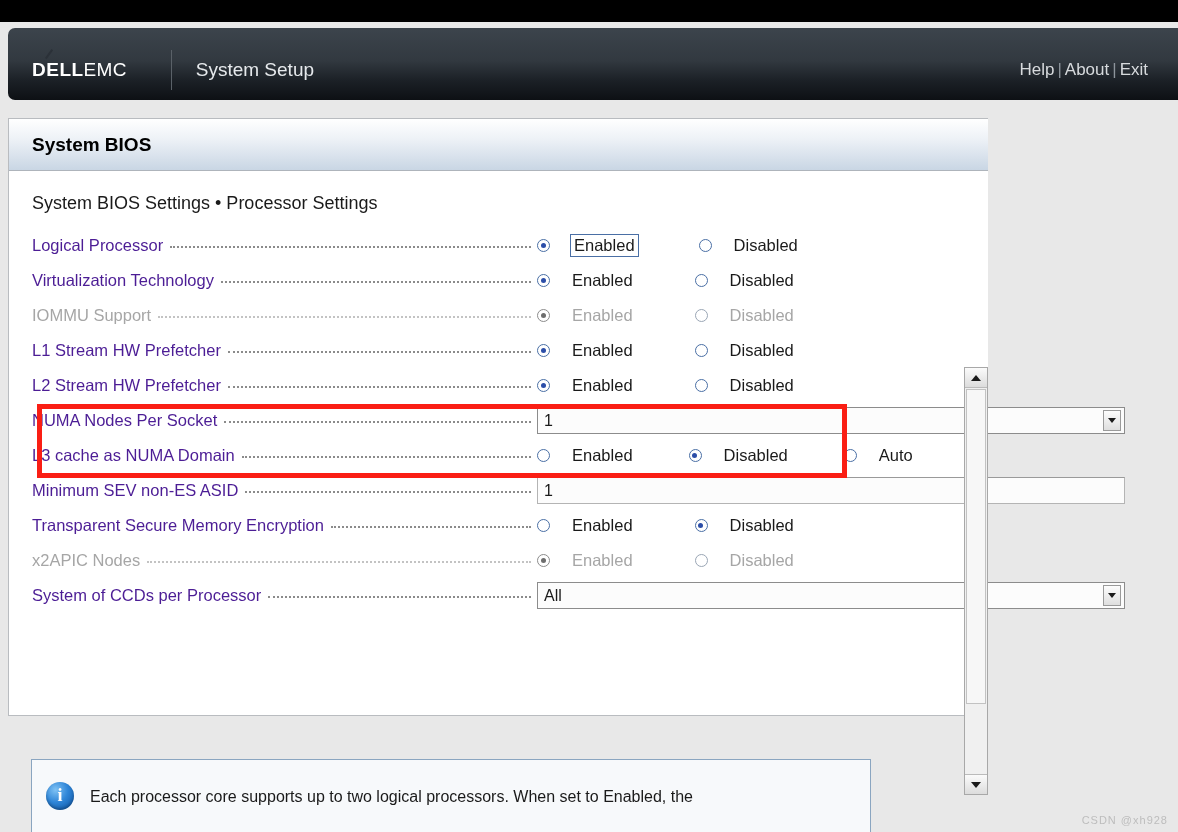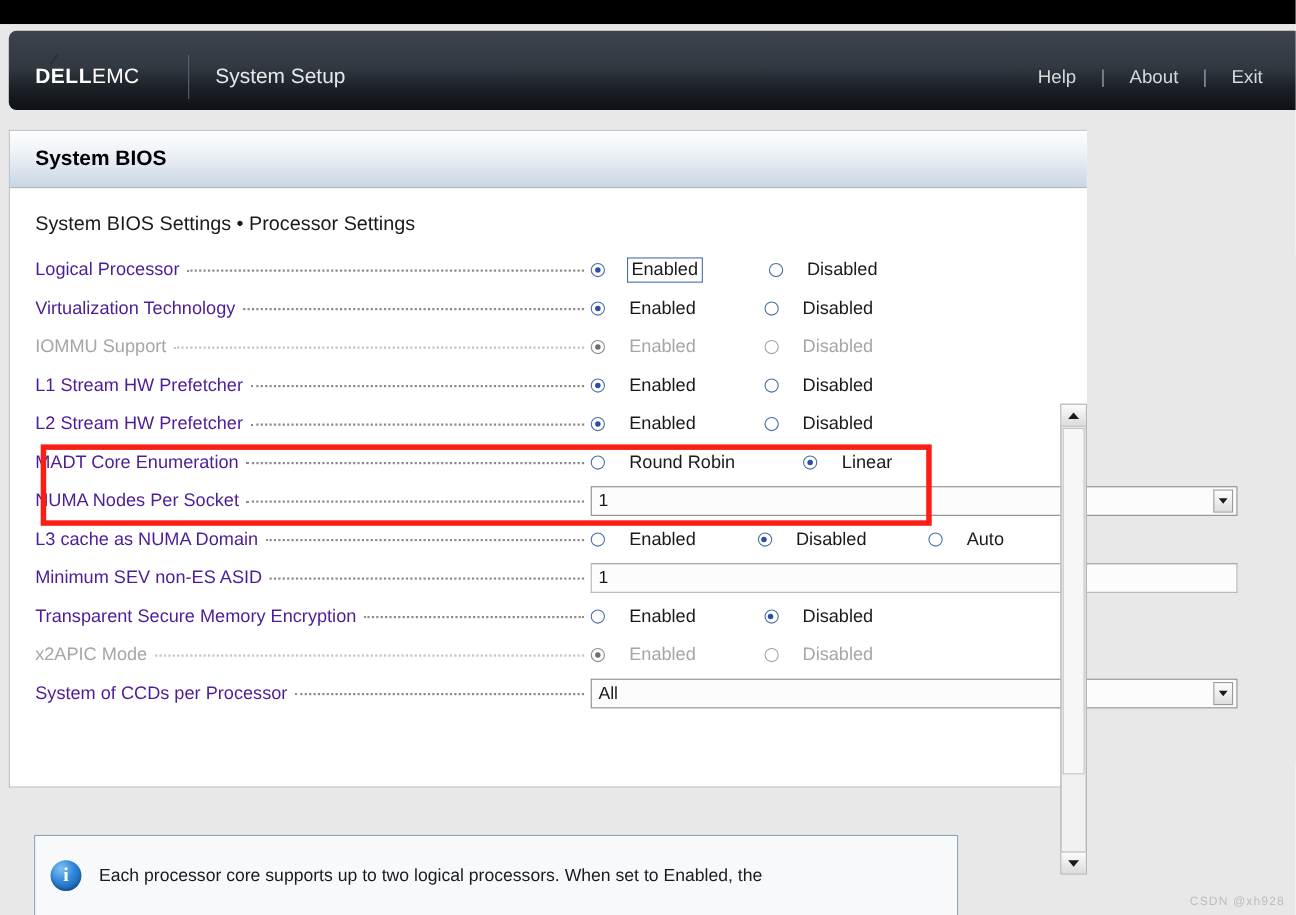--- a/index.html
+++ b/index.html
@@ -91,21 +91,21 @@
     margin-left: 24px;
     font-weight: normal;
   }
   .header-links {
     margin-left: auto;
     margin-right: 30px;
     color: #d7dadd;
     font-size: 17px;
     display: flex;
     align-items: center;
-    gap: 22px;
+    gap: 3px;
   }
   .header-links .sep { color: #8d949b; }
   .hlink { cursor: pointer; }
 
   
   .content-panel {
     position: absolute;
     left: 8px; top: 96px;
     width: 980px;
     height: 598px;
@@ -505,36 +505,20 @@
               <span class="radio-text">Enabled</span>
             </span>
             <span class="radio-opt">
               <span class="radio-mark"></span>
               <span class="radio-text">Disabled</span>
             </span>
           </div>
         </div>
         <div class="setting-row">
           <div class="label-cell">
-            <span class="setting-label">MADT Core Enumeration</span>
-            <span class="leader"></span>
-          </div>
-          <div class="value-cell">
-            <span class="radio-opt opt-gap-2">
-              <span class="radio-mark"></span>
-              <span class="radio-text">Round Robin</span>
-            </span>
-            <span class="radio-opt">
-              <span class="radio-mark sel"></span>
-              <span class="radio-text">Linear</span>
-            </span>
-          </div>
-        </div>
-        <div class="setting-row">
-          <div class="label-cell">
             <span class="setting-label">NUMA Nodes Per Socket</span>
             <span class="leader"></span>
           </div>
           <div class="value-cell">
             <div class="select-ctl">
               <span class="select-val">1</span>
               <span class="select-arrow-btn">
                 <span class="caret-down"></span>
               </span>
             </div>
@@ -582,21 +566,21 @@
               <span class="radio-text">Enabled</span>
             </span>
             <span class="radio-opt">
               <span class="radio-mark sel"></span>
               <span class="radio-text">Disabled</span>
             </span>
           </div>
         </div>
         <div class="setting-row row-dim">
           <div class="label-cell">
-            <span class="setting-label">x2APIC Mode</span>
+            <span class="setting-label">x2APIC Nodes</span>
             <span class="leader"></span>
           </div>
           <div class="value-cell">
             <span class="radio-opt opt-gap-2">
               <span class="radio-mark sel"></span>
               <span class="radio-text">Enabled</span>
             </span>
             <span class="radio-opt">
               <span class="radio-mark"></span>
               <span class="radio-text">Disabled</span>

